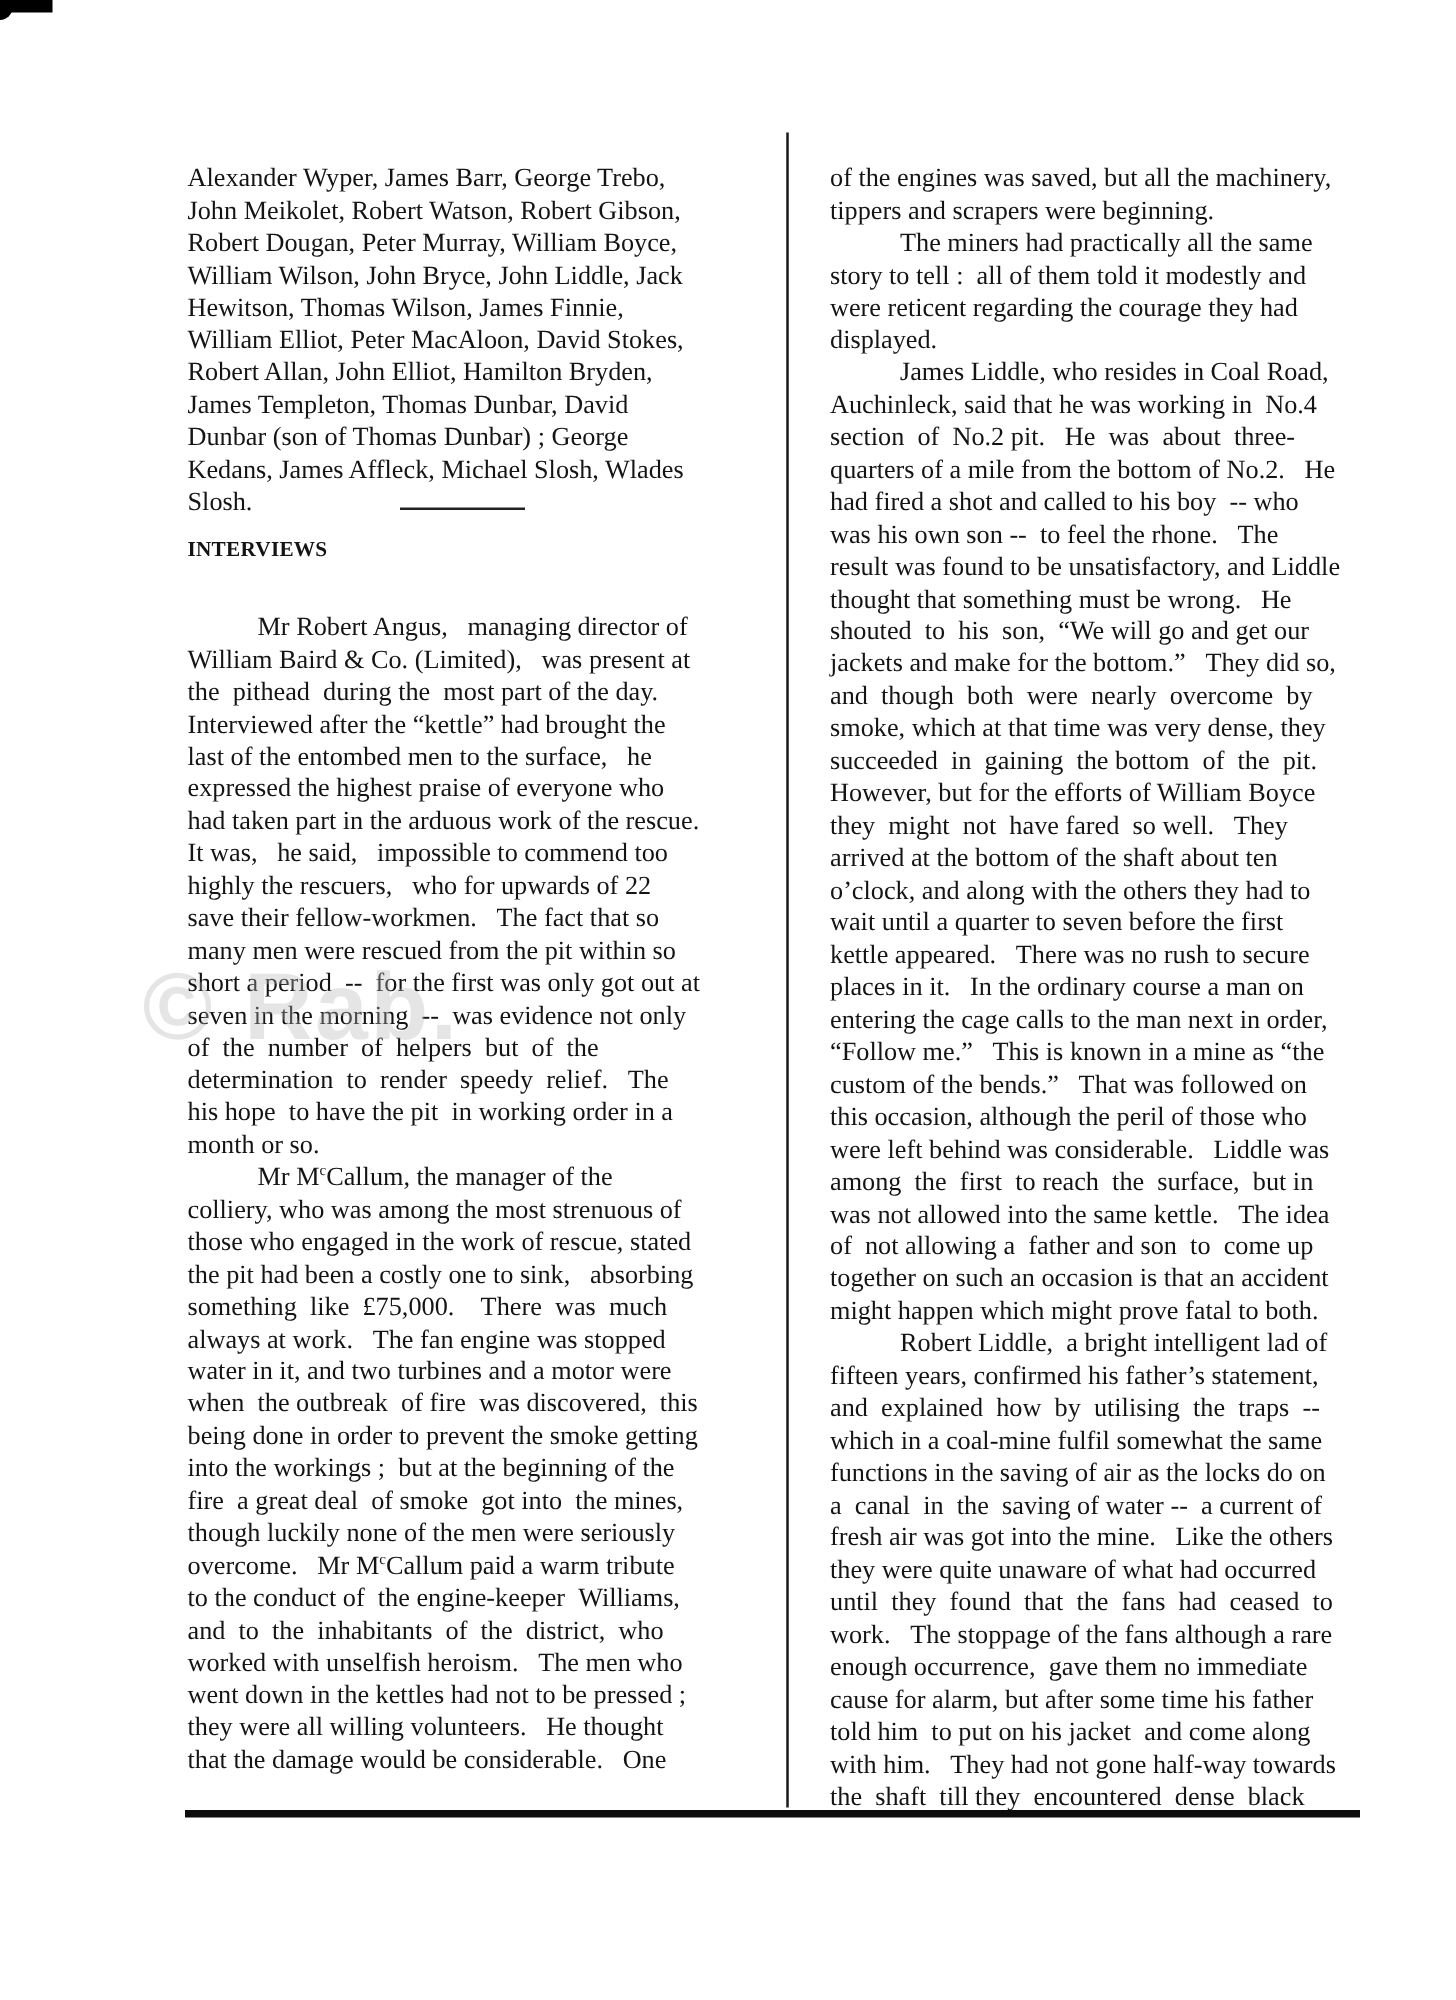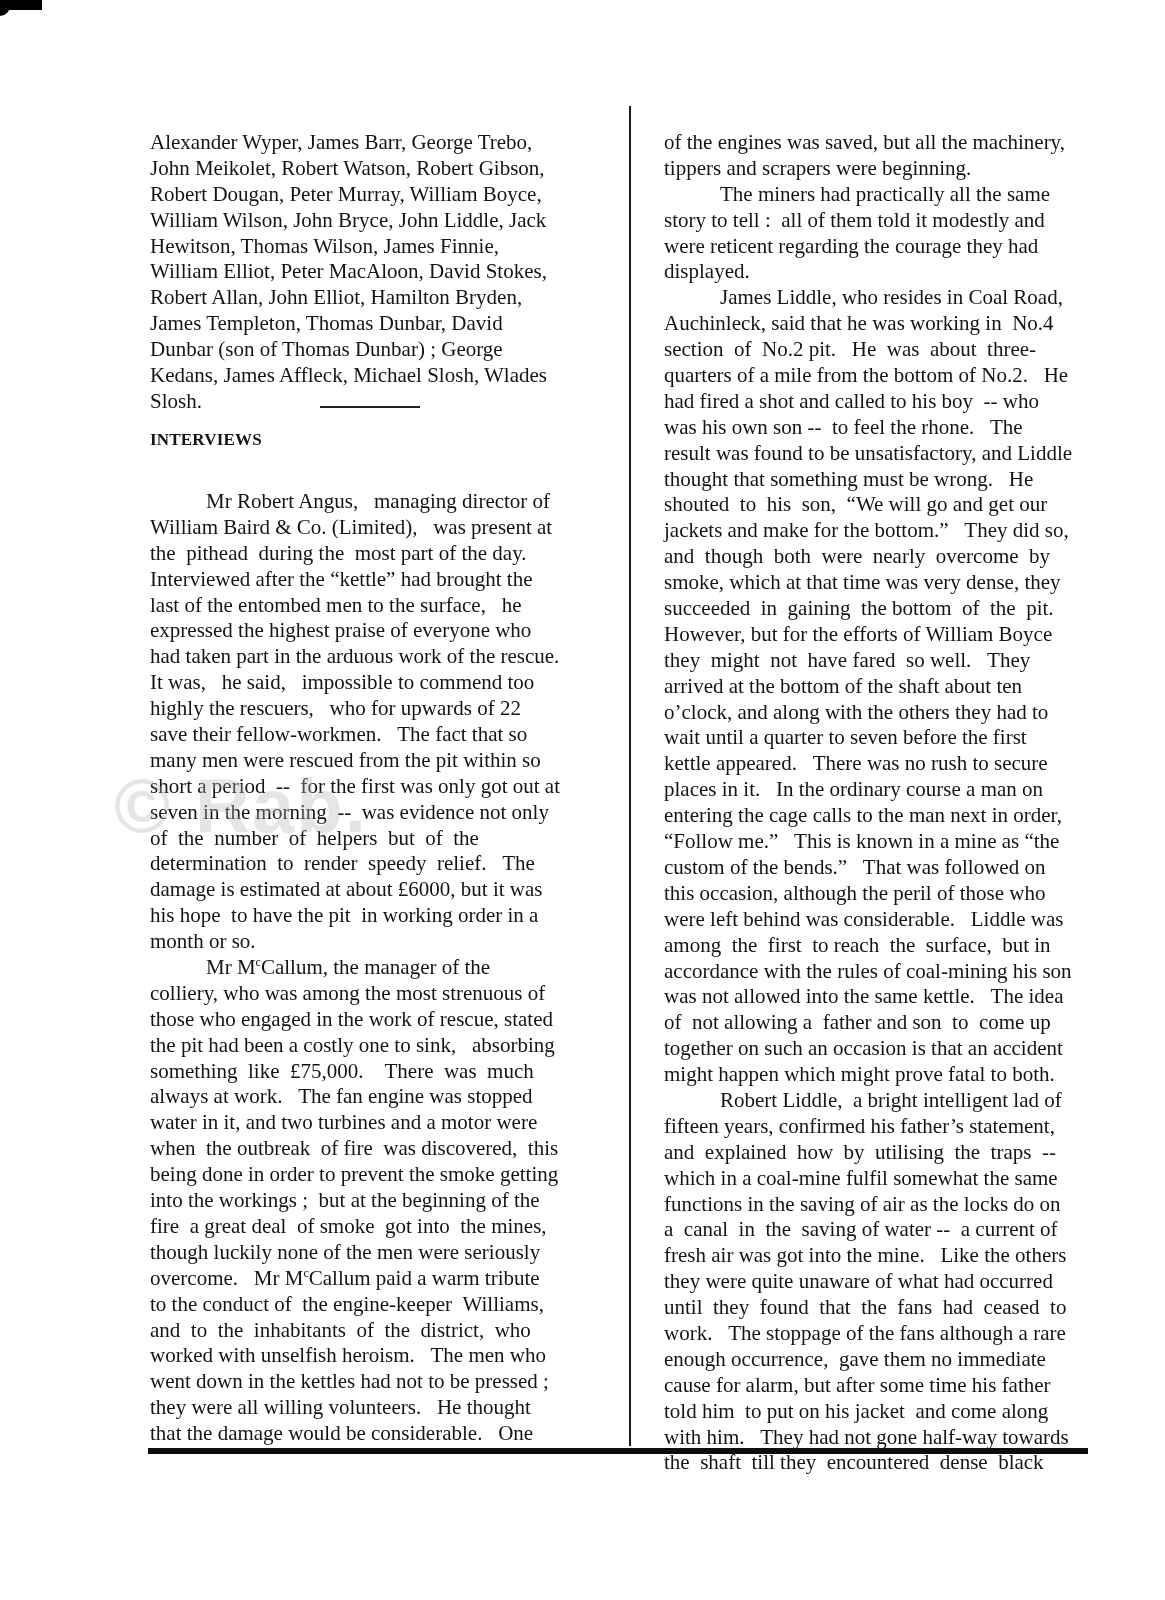--- a/index.html
+++ b/index.html
@@ -127,21 +127,20 @@
     <span class="line">expressed the highest praise of everyone who</span>
     <span class="line">had taken part in the arduous work of the rescue.</span>
     <span class="line">It was,&nbsp;&nbsp;&nbsp;he said,&nbsp;&nbsp;&nbsp;impossible to commend too</span>
     <span class="line">highly the rescuers,&nbsp;&nbsp;&nbsp;who for upwards of 22</span>
     <span class="line">save their fellow-workmen.&nbsp;&nbsp;&nbsp;The fact that so</span>
     <span class="line">many men were rescued from the pit within so</span>
     <span class="line">short a period&nbsp;&nbsp;--&nbsp;&nbsp;for the first was only got out at</span>
     <span class="line">seven in the morning&nbsp;&nbsp;--&nbsp;&nbsp;was evidence not only</span>
     <span class="line">of&nbsp;&nbsp;the&nbsp;&nbsp;number&nbsp;&nbsp;of&nbsp;&nbsp;helpers&nbsp;&nbsp;but&nbsp;&nbsp;of&nbsp;&nbsp;the</span>
     <span class="line">determination&nbsp;&nbsp;to&nbsp;&nbsp;render&nbsp;&nbsp;speedy&nbsp;&nbsp;relief.&nbsp;&nbsp;&nbsp;The</span>
-    <span class="line">damage is estimated at about £6000, but it was</span>
     <span class="line">his hope&nbsp;&nbsp;to have the pit&nbsp;&nbsp;in working order in a</span>
     <span class="line">month or so.</span>
     <span class="line indent">Mr&nbsp;M<sup>c</sup>Callum,&nbsp;the&nbsp;manager&nbsp;of&nbsp;the</span>
     <span class="line">colliery, who was among the most strenuous of</span>
     <span class="line">those who engaged in the work of rescue, stated</span>
     <span class="line">the pit had been a costly one to sink,&nbsp;&nbsp;&nbsp;absorbing</span>
     <span class="line">something&nbsp;&nbsp;like&nbsp;&nbsp;£75,000.&nbsp;&nbsp;&nbsp;&nbsp;There&nbsp;&nbsp;was&nbsp;&nbsp;much</span>
     <span class="line">always at work.&nbsp;&nbsp;&nbsp;The fan engine was stopped</span>
     <span class="line">water in it, and two turbines and a motor were</span>
     <span class="line">when&nbsp;&nbsp;the outbreak&nbsp;&nbsp;of fire&nbsp;&nbsp;was discovered,&nbsp;&nbsp;this</span>
@@ -186,21 +185,20 @@
     <span class="line">o’clock, and along with the others they had to</span>
     <span class="line">wait until a quarter to seven before the first</span>
     <span class="line">kettle appeared.&nbsp;&nbsp;&nbsp;There was no rush to secure</span>
     <span class="line">places in it.&nbsp;&nbsp;&nbsp;In the ordinary course a man on</span>
     <span class="line">entering the cage calls to the man next in order,</span>
     <span class="line">“Follow me.”&nbsp;&nbsp;&nbsp;This is known in a mine as “the</span>
     <span class="line">custom of the bends.”&nbsp;&nbsp;&nbsp;That was followed on</span>
     <span class="line">this occasion, although the peril of those who</span>
     <span class="line">were left behind was considerable.&nbsp;&nbsp;&nbsp;Liddle was</span>
     <span class="line">among&nbsp;&nbsp;the&nbsp;&nbsp;first&nbsp;&nbsp;to reach&nbsp;&nbsp;the&nbsp;&nbsp;surface,&nbsp;&nbsp;but in</span>
-    <span class="line">accordance with the rules of coal-mining his son</span>
     <span class="line">was not allowed into the same kettle.&nbsp;&nbsp;&nbsp;The idea</span>
     <span class="line">of&nbsp;&nbsp;not allowing a&nbsp;&nbsp;father and son&nbsp;&nbsp;to&nbsp;&nbsp;come up</span>
     <span class="line">together on such an occasion is that an accident</span>
     <span class="line">might happen which might prove fatal to both.</span>
     <span class="line indent">Robert Liddle,&nbsp;&nbsp;a bright intelligent lad of</span>
     <span class="line">fifteen years, confirmed his father’s statement,</span>
     <span class="line">and&nbsp;&nbsp;explained&nbsp;&nbsp;how&nbsp;&nbsp;by&nbsp;&nbsp;utilising&nbsp;&nbsp;the&nbsp;&nbsp;traps&nbsp;&nbsp;--</span>
     <span class="line">which in a coal-mine fulfil somewhat the same</span>
     <span class="line">functions in the saving of air as the locks do on</span>
     <span class="line">a&nbsp;&nbsp;canal&nbsp;&nbsp;in&nbsp;&nbsp;the&nbsp;&nbsp;saving of water --&nbsp;&nbsp;a current of</span>

